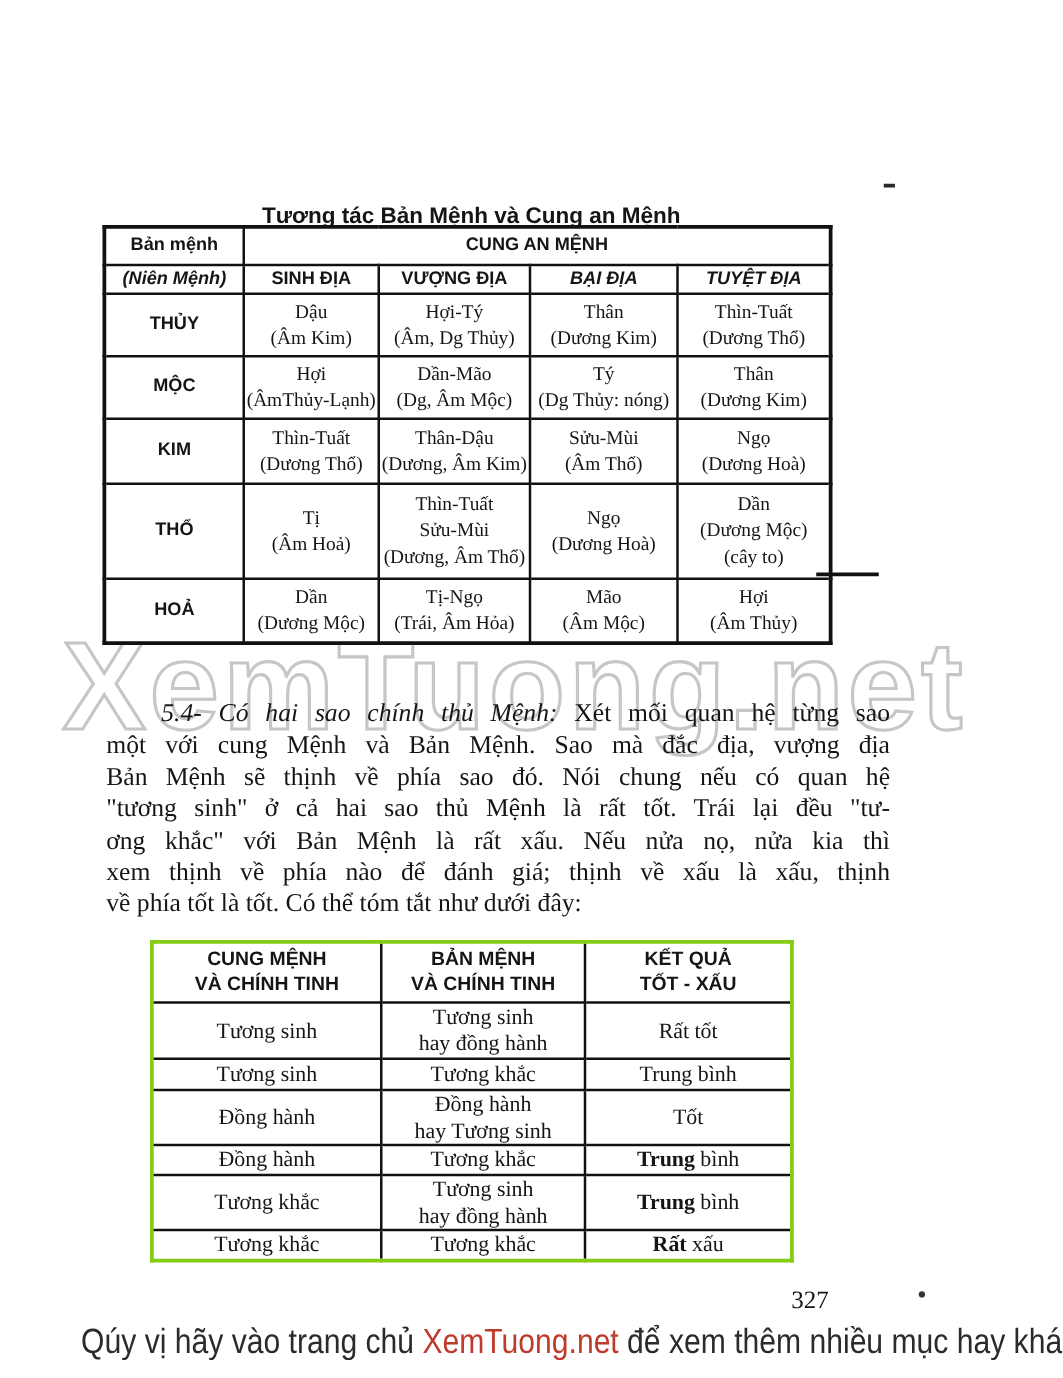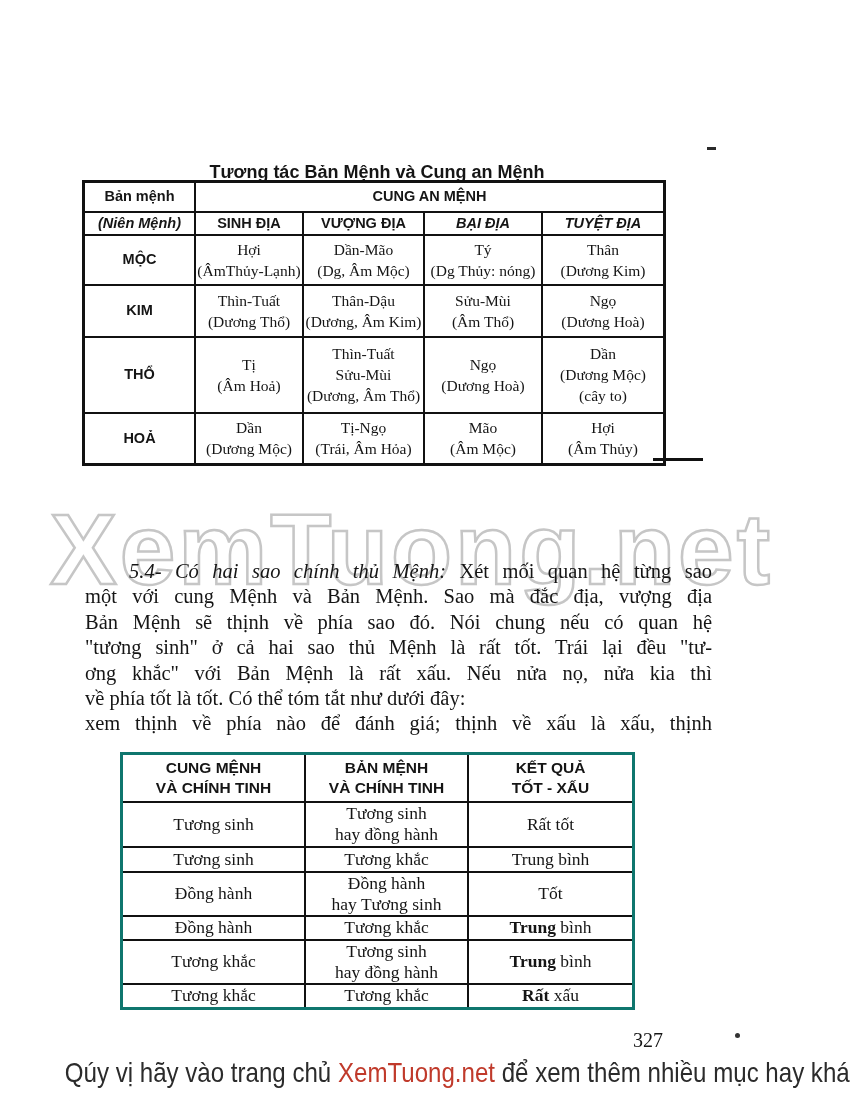--- a/index.html
+++ b/index.html
@@ -21,21 +21,21 @@
   .t1 .hi{font-style:italic;}
   .t1 .lbl{font-family:"Liberation Sans",sans-serif;font-weight:bold;font-size:14.5px;}
   .c0{width:109px;}.c1{width:106px;}.c2{width:119px;}.c3{width:116px;}.c4{width:120px;}
   .ln:empty{display:none;}
   .para{left:85px;top:531px;width:627px;font-size:20.5px;line-height:25.4px;}
   .pline{text-align:justify;text-align-last:justify;white-space:normal;}
   .pline.first{text-indent:44px;margin-top:28px;}
   .pline.last{text-align-last:left;}
   .lead{font-style:italic;}
   .t2{left:120px;top:752px;}
-  .t2 table{border:3px solid #0f766e;}
+  .t2 table{border:3px solid #84cc16;}
   .t2 td,.t2 th{border:2px solid #111;}
   .t2 th{font-family:"Liberation Sans",sans-serif;font-weight:bold;font-size:15.5px;line-height:20px;}
   .t2 td{font-size:17.5px;line-height:21px;}
   .d0{width:181px;}.d1{width:161px;}.d2{width:163px;}
   .rb{font-weight:bold;}
   .pagenum{left:616px;top:1029px;width:64px;text-align:center;font-size:20px;}
   .footer{left:0;top:1057px;width:850px;text-align:center;}
   .footer .inner{display:inline-block;transform:scaleX(0.86);transform-origin:center;
                  font-family:"Liberation Sans",sans-serif;font-size:28px;color:#2b2b2b;white-space:nowrap;}
   .dash1{left:653px;top:458px;width:50px;height:3px;background:#111;}
@@ -57,20 +57,39 @@
       <td class="hd" colspan="4">CUNG AN MỆNH</td>
     </tr>
     <tr style="height:16px;">
       <td class="c0 hd hi">(Niên Mệnh)</td>
       <td class="c1 hd">SINH ĐỊA</td>
       <td class="c2 hd">VƯỢNG ĐỊA</td>
       <td class="c3 hd hi">BẠI ĐỊA</td>
       <td class="c4 hd hi">TUYỆT ĐỊA</td>
     </tr>
     <tr style="height:50px;">
+      <td class="c0 lbl">THỦY</td>
+      <td class="c1">
+            <div class="ln">Dậu</div>
+            <div class="ln">(Âm Kim)</div>
+          </td>
+      <td class="c2">
+            <div class="ln">Hợi-Tý</div>
+            <div class="ln">(Âm, Dg Thủy)</div>
+          </td>
+      <td class="c3">
+            <div class="ln">Thân</div>
+            <div class="ln">(Dương Kim)</div>
+          </td>
+      <td class="c4">
+            <div class="ln">Thìn-Tuất</div>
+            <div class="ln">(Dương Thổ)</div>
+          </td>
+    </tr>
+    <tr style="height:50px;">
       <td class="c0 lbl">MỘC</td>
       <td class="c1">
             <div class="ln">Hợi</div>
             <div class="ln">(ÂmThủy-Lạnh)</div>
           </td>
       <td class="c2">
             <div class="ln">Dần-Mão</div>
             <div class="ln">(Dg, Âm Mộc)</div>
           </td>
       <td class="c3">
@@ -144,22 +163,22 @@
   </tbody>
     </table>
 </div>
 
 <div class="layer para">
   <div class="pline first"><span class="lead">5.4- Có hai sao chính thủ Mệnh:</span><span> Xét mối quan hệ từng sao</span></div>
   <div class="pline">một với cung Mệnh và Bản Mệnh. Sao mà đắc địa, vượng địa</div>
   <div class="pline">Bản Mệnh sẽ thịnh về phía sao đó. Nói chung nếu có quan hệ</div>
   <div class="pline">"tương sinh" ở cả hai sao thủ Mệnh là rất tốt. Trái lại đều "tư-</div>
   <div class="pline">ơng khắc" với Bản Mệnh là rất xấu. Nếu nửa nọ, nửa kia thì</div>
+  <div class="pline">xem thịnh về phía nào để đánh giá; thịnh về xấu là xấu, thịnh</div>
   <div class="pline last">về phía tốt là tốt. Có thể tóm tắt như dưới đây:</div>
-  <div class="pline">xem thịnh về phía nào để đánh giá; thịnh về xấu là xấu, thịnh</div>
 </div>
 
 <div class="layer t2">
   <table>
     <tbody>
         <tr style="height:48px;">
       <th class="d0">
             <div class="ln">CUNG MỆNH</div>
             <div class="ln">VÀ CHÍNH TINH</div>
           </th>

